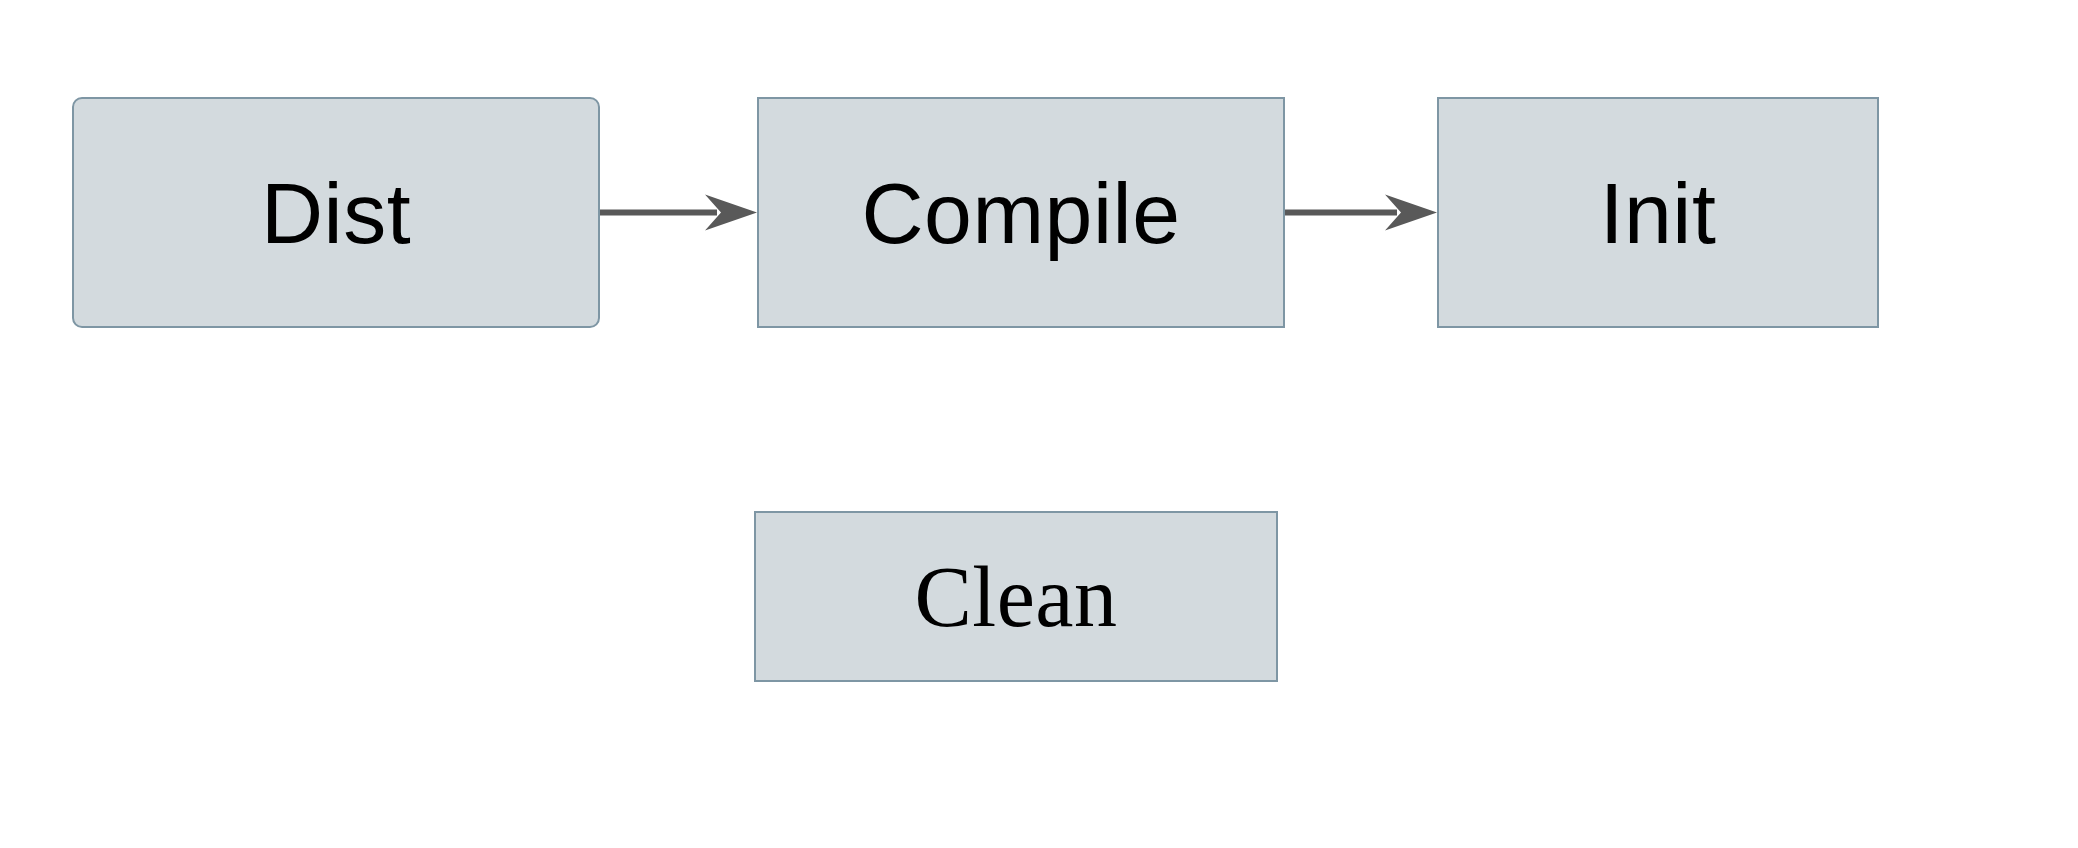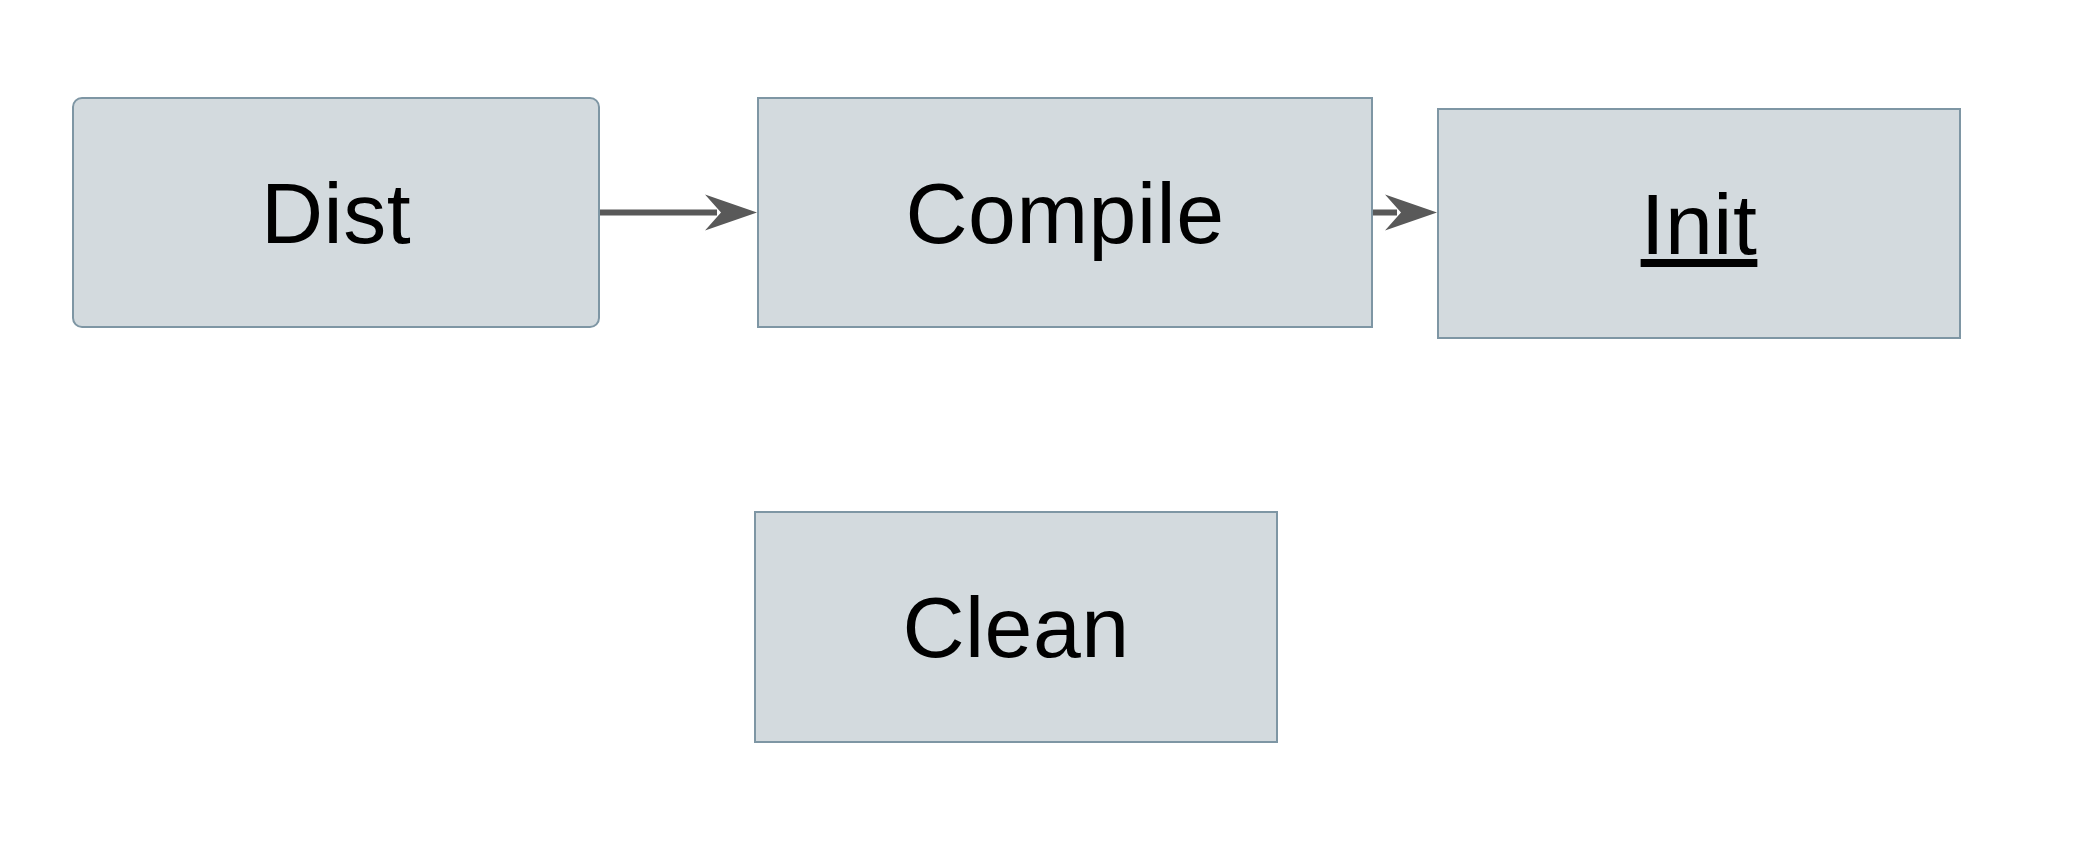--- a/index.html
+++ b/index.html
@@ -49,24 +49,24 @@
   <svg class="edges-svg" id="edges-svg" xmlns="http://www.w3.org/2000/svg">
       <line x1="600" y1="212.5" x2="717" y2="212.5" stroke="#595959" stroke-width="6"></line>
       <polygon points="757,212.5 705,194.5 721,212.5 705,230.5" fill="#595959"></polygon>
       <line x1="1285" y1="212.5" x2="1397" y2="212.5" stroke="#595959" stroke-width="6"></line>
       <polygon points="1437,212.5 1385,194.5 1401,212.5 1385,230.5" fill="#595959"></polygon>
     </svg>
   <div id="nodes-layer">
       <div class="node" style="left: 72px; top: 97px; width: 528px; height: 231px; border-radius: 10px;">
       <span class="node-label">Dist</span>
     </div>
-      <div class="node" style="left: 757px; top: 97px; width: 616px; height: 231px;">
+      <div class="node" style="left: 757px; top: 97px; width: 528px; height: 231px;">
       <span class="node-label">Compile</span>
     </div>
-      <div class="node" style="left: 1437px; top: 108px; width: 524px; height: 231px; text-decoration: underline;">
+      <div class="node" style="left: 1437px; top: 97px; width: 442px; height: 231px;">
       <span class="node-label">Init</span>
     </div>
-      <div class="node" style="left: 754px; top: 511px; width: 524px; height: 232px;">
+      <div class="node" style="left: 754px; top: 511px; width: 524px; height: 171px; font-family: Liberation Serif, serif;">
       <span class="node-label">Clean</span>
     </div>
     </div>
 
 </div>
 
 </body></html>

